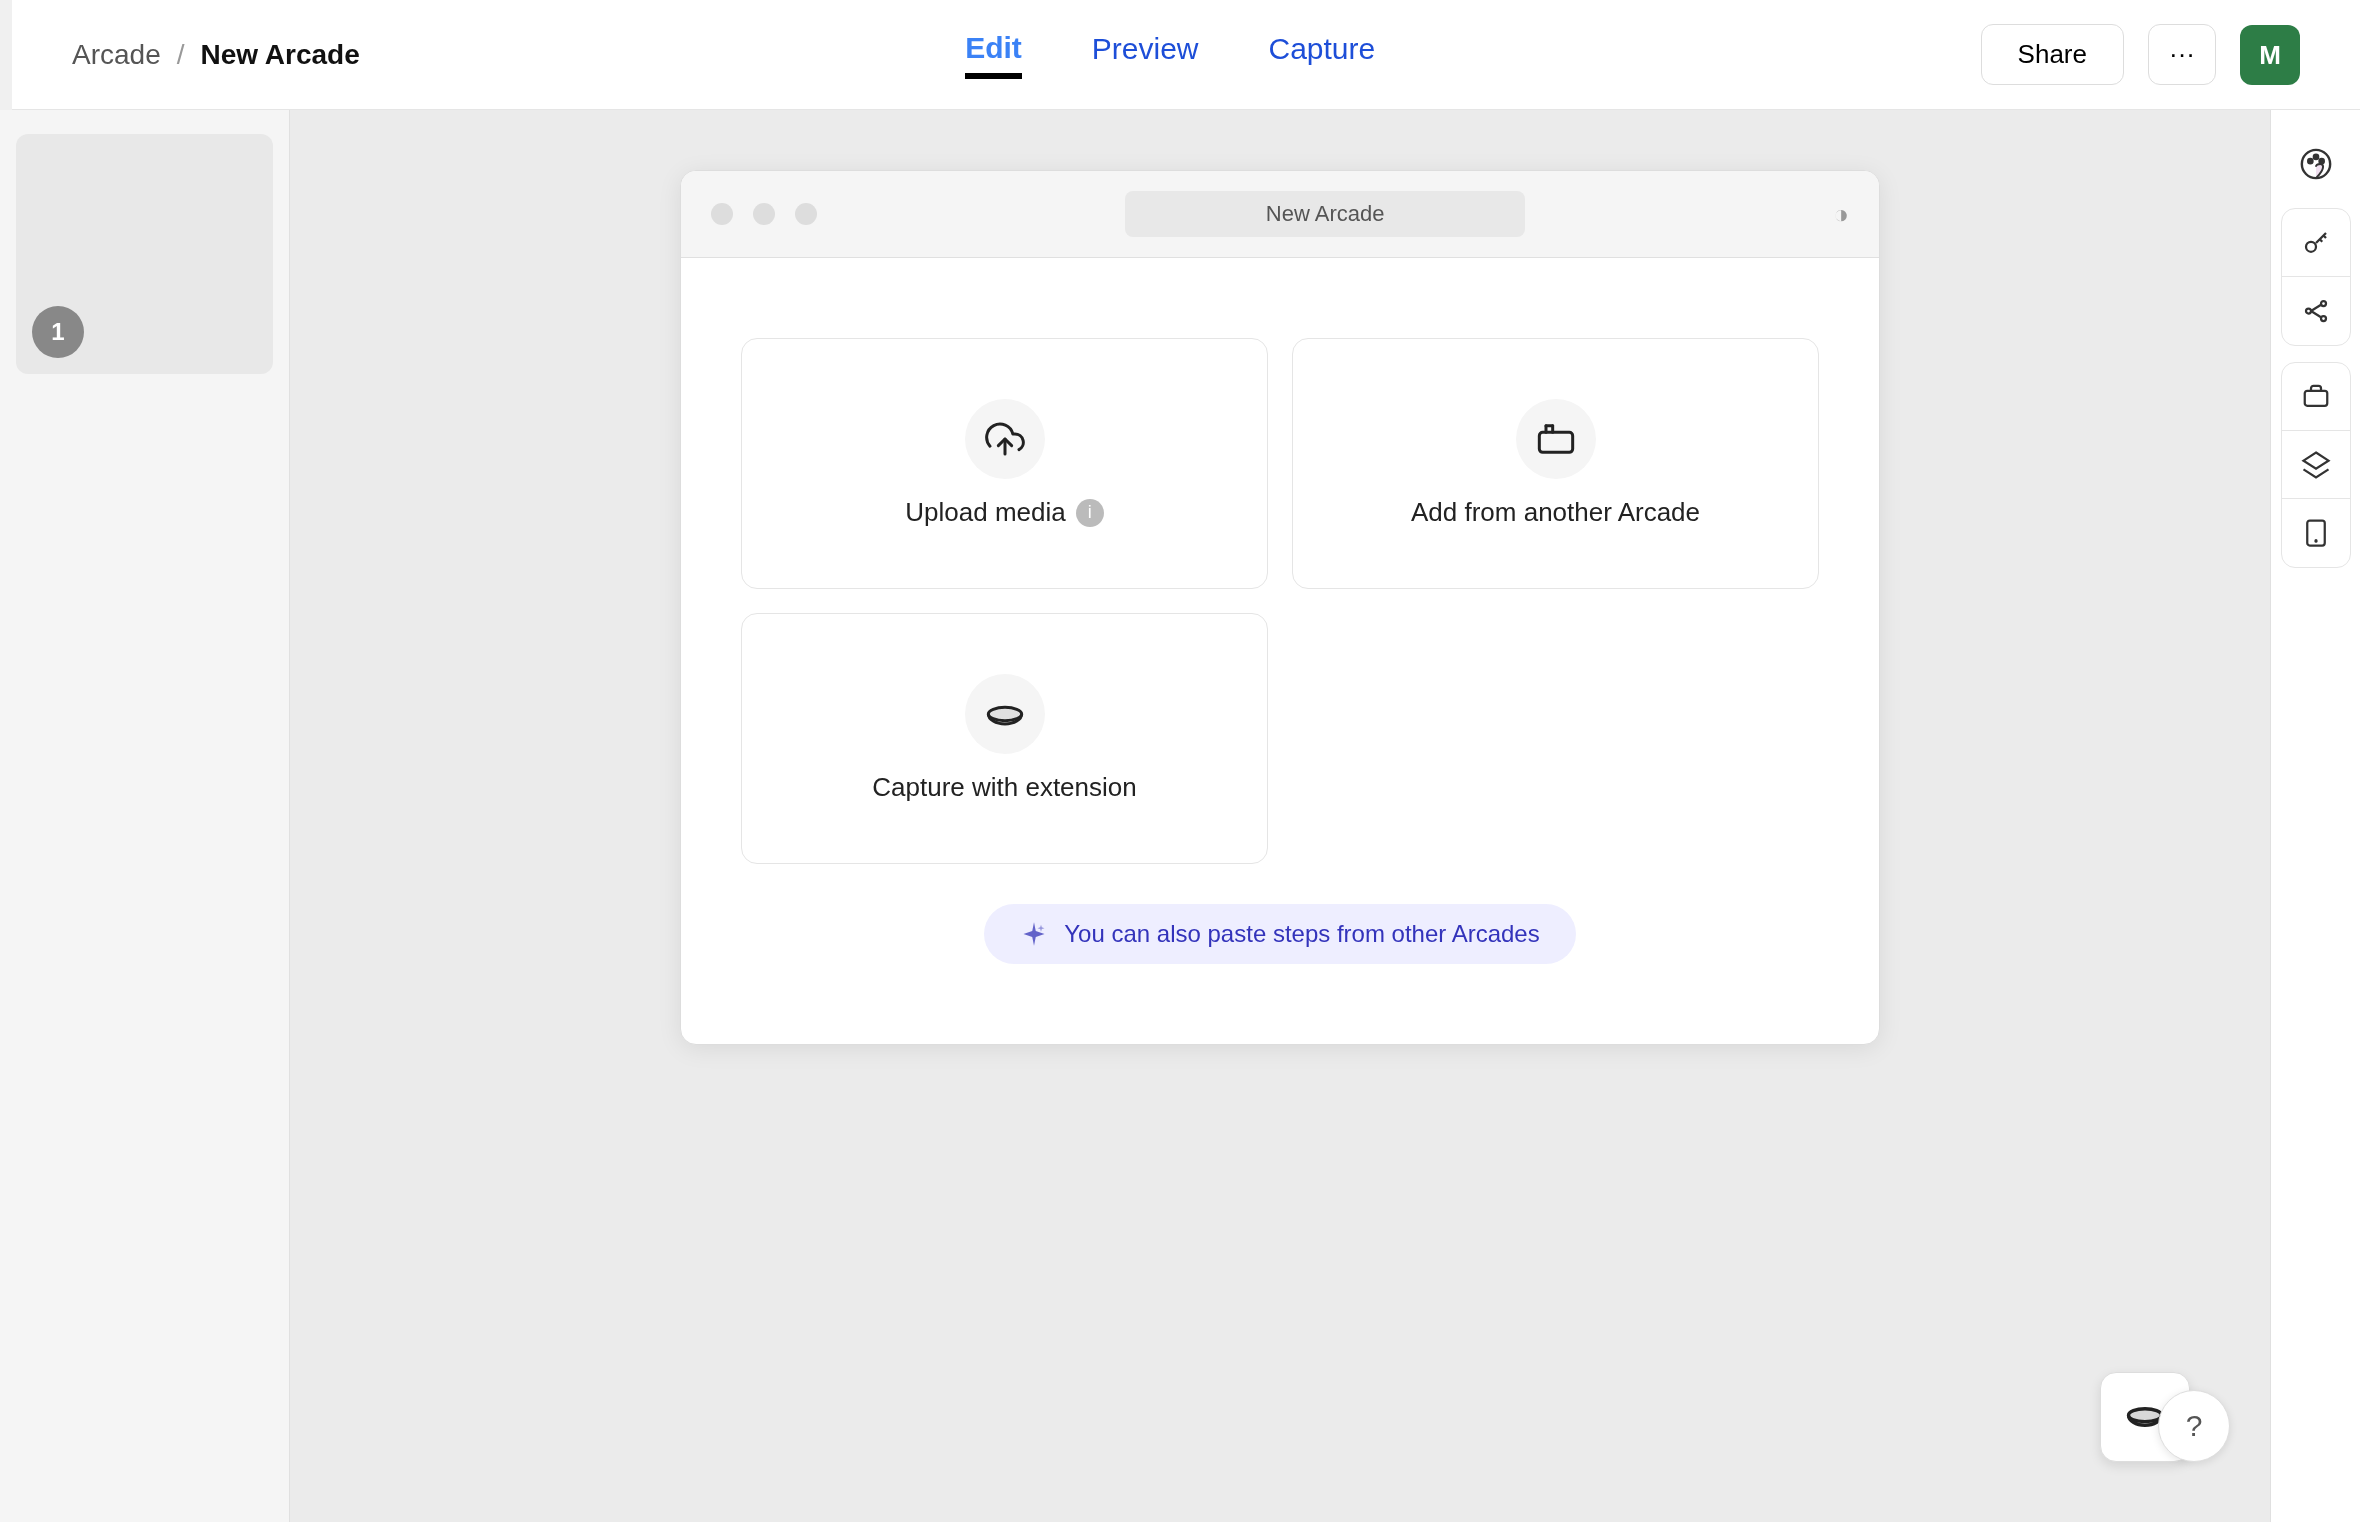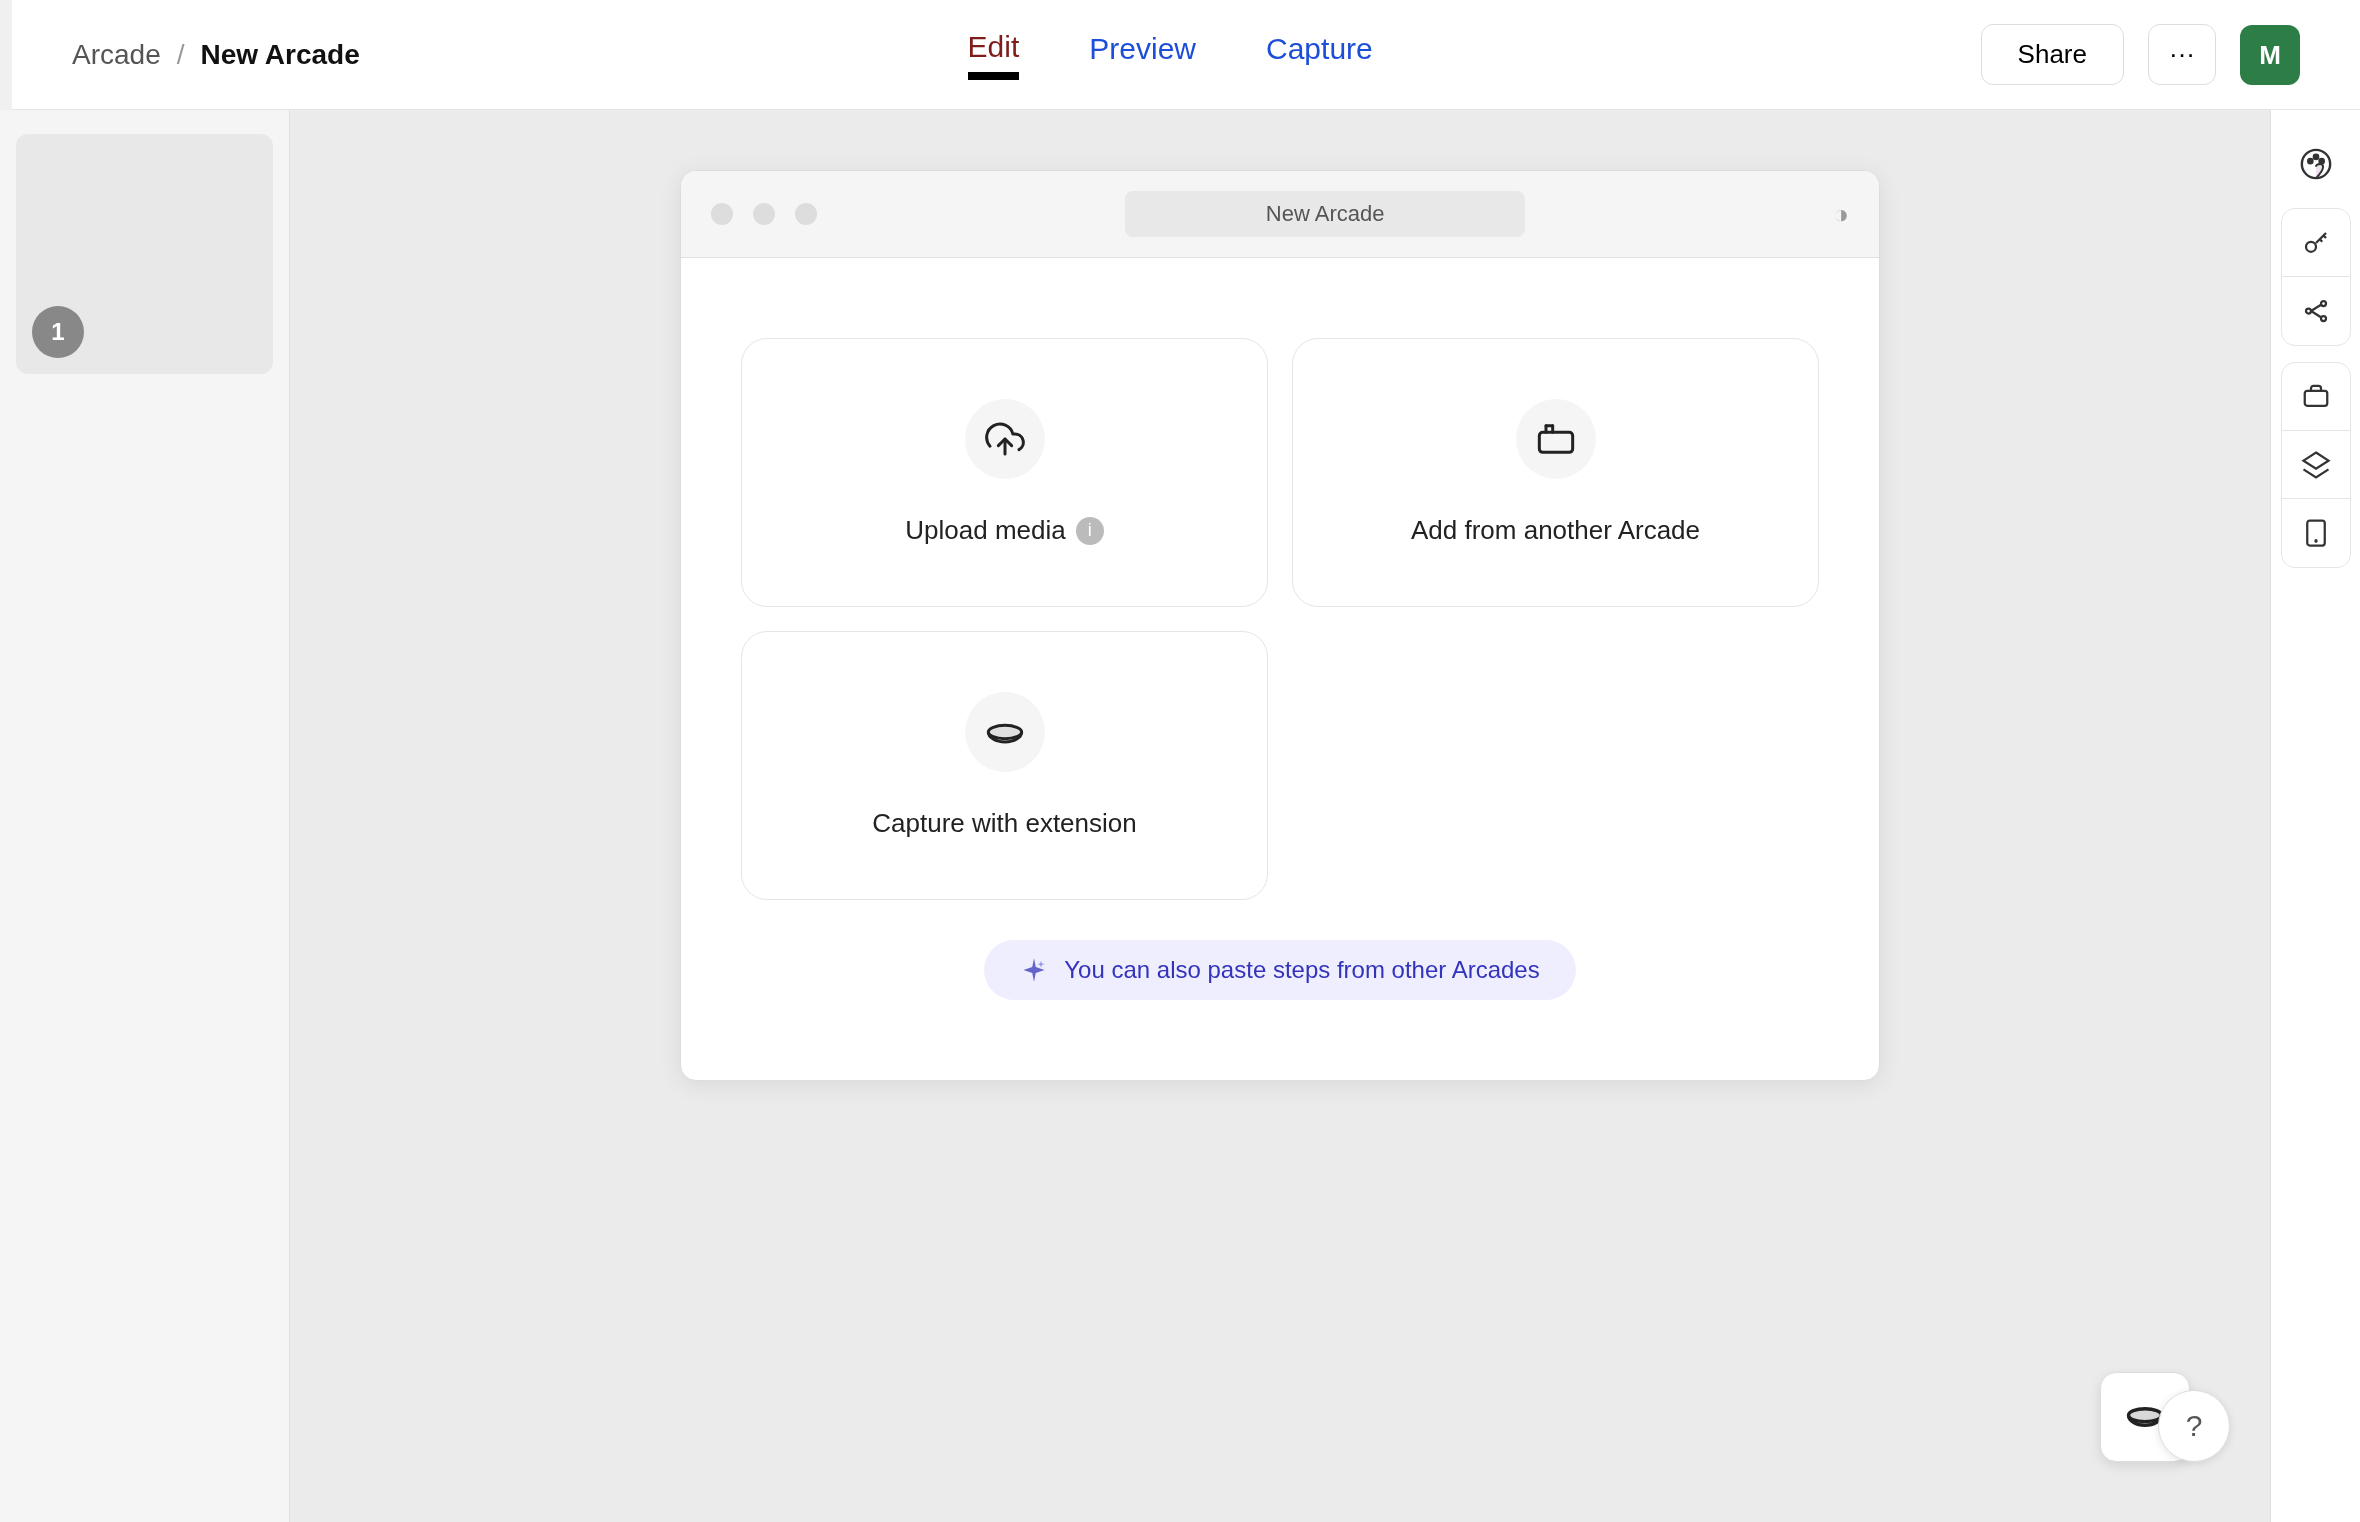--- a/index.html
+++ b/index.html
@@ -48,23 +48,23 @@
     }
     .nav-tab {
       font-size: 30px;
       color: #1d4ed8;
       cursor: pointer;
       padding-bottom: 8px;
       border-bottom: 3px solid transparent;
       text-decoration: none;
     }
     .nav-tab.active {
-      color: #7f1d1d;
-      font-weight: 400;
-      border-bottom: 8px solid #000000;
+      color: #3b82f6;
+      font-weight: 700;
+      border-bottom: 6px solid #000000;
     }
     .nav-right {
       display: flex;
       align-items: flex-end;
       gap: 24px;
     }
     .share-btn {
       padding: 14px 36px;
       border: 1px solid #ddd;
       border-radius: 12px;
@@ -193,27 +193,27 @@
 
     
     .cards-grid {
       display: grid;
       grid-template-columns: 1fr 1fr;
       gap: 24px;
       margin-bottom: 40px;
     }
     .card {
       border: 1px solid #e5e5e5;
-      border-radius: 26px;
+      border-radius: 16px;
       padding: 60px 56px;
       display: flex;
       flex-direction: column;
       align-items: center;
       justify-content: center;
-      gap: 36px;
+      gap: 18px;
       cursor: pointer;
       background: #fff;
       transition: box-shadow 0.2s;
       min-height: 220px;
     }
     .card-icon-wrap {
       width: 80px;
       height: 80px;
       border-radius: 50%;
       background: #f5f5f5;

